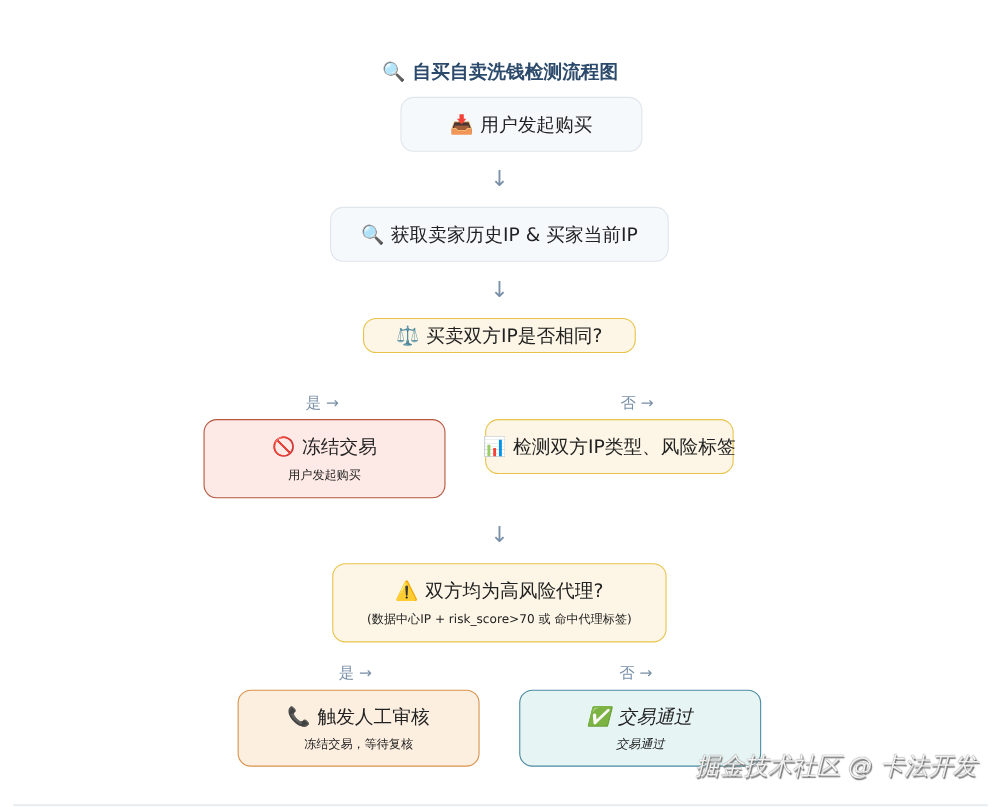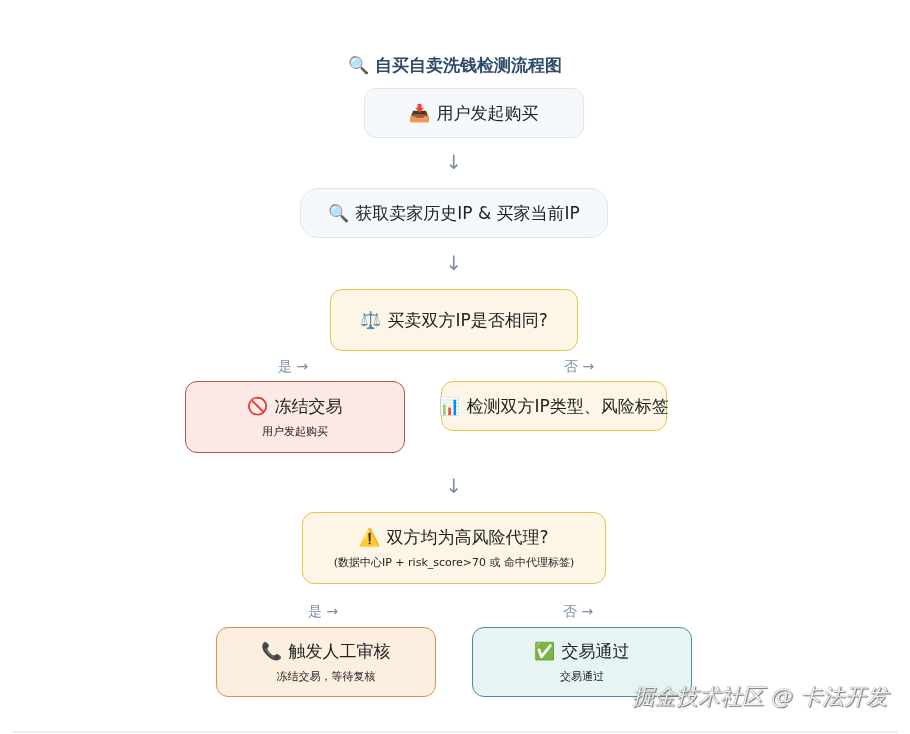--- a/index.html
+++ b/index.html
@@ -10,21 +10,21 @@
   .node { position: absolute; box-sizing: border-box; border-radius: 12px;
           display: flex; flex-direction: column; align-items: center; justify-content: center;
           text-align: center; }
   .node .main { font-size: 17px; color: #222; white-space: nowrap; }
   .node .sub { font-size: 11px; color: #222; margin-top: 6px; white-space: nowrap; }
   .node .ico { margin-right: 6px; display: inline-block; }
   .n-neutral { background: #f6f9fc; border: 1px solid #dfe5ec; }
   .n-decision { background: #fdf6e6; border: 1.5px solid #e8c34a; }
   .n-danger { background: #fde9e5; border: 1.5px solid #b5563f; }
   .n-warn { background: #fdefe0; border: 1.5px solid #d9934a; }
-  .n-ok { background: #e6f4f3; border: 1.5px solid #4a8aa3; }
+  .n-ok { background: #e6f4f3; border: 1.5px solid #4a8aa3; font-style: italic; }
   .arrow { position: absolute; width: 20px; text-align: center; color: #7a90a8;
            font-size: 20px; line-height: 20px; }
   .branch { position: absolute; font-size: 14px; color: #7a90a8; white-space: nowrap; }
   .watermark { position: absolute; right: 22px; top: 682px; font-size: 22px; color: #f2f2f2;
                text-shadow: 0 0 1px #555, 1px 1px 1px #777; white-space: nowrap; font-style: italic; }
   .bottom-line { position: absolute; left: 12px; right: 12px; top: 731px; height: 2px; background: #e8eef2; }
 </style>
 </head>
 <body>
 
@@ -32,27 +32,27 @@
   <span>🔍</span>
   <span>自买自卖洗钱检测流程图</span>
 </div>
 
 <div class="node n-neutral" style="left:344px; top:88px; width:220px; height:50px;margin-left:20px;">
   <div class="main"><span class="ico">📥</span><span>用户发起购买</span></div>
 </div>
 
 <div class="arrow" style="left:444px; top:152px;">↓</div>
 
-<div class="node n-neutral" style="left:300px; top:188px; width:308px; height:50px;border-radius:18px;">
+<div class="node n-neutral" style="left:300px; top:188px; width:308px; height:50px;">
   <div class="main"><span class="ico">🔍</span><span>获取卖家历史IP &amp; 买家当前IP</span></div>
 </div>
 
 <div class="arrow" style="left:444px; top:253px;">↓</div>
 
-<div class="node n-decision" style="left:330px; top:289px; width:248px; height:62px;">
+<div class="node n-decision" style="left:330px; top:289px; width:248px; height:32px;">
   <div class="main"><span class="ico">⚖️</span><span>买卖双方IP是否相同?</span></div>
 </div>
 
 <div class="branch" style="left:278px; top:358px;">是 →</div>
 <div class="branch" style="left:564px; top:358px;">否 →</div>
 
 <div class="node n-danger" style="left:185px; top:381px; width:220px; height:72px;align-items:center;">
   <div class="main"><span class="ico">🚫</span><span>冻结交易</span></div>
   <div class="sub">用户发起购买</div>
 </div>

